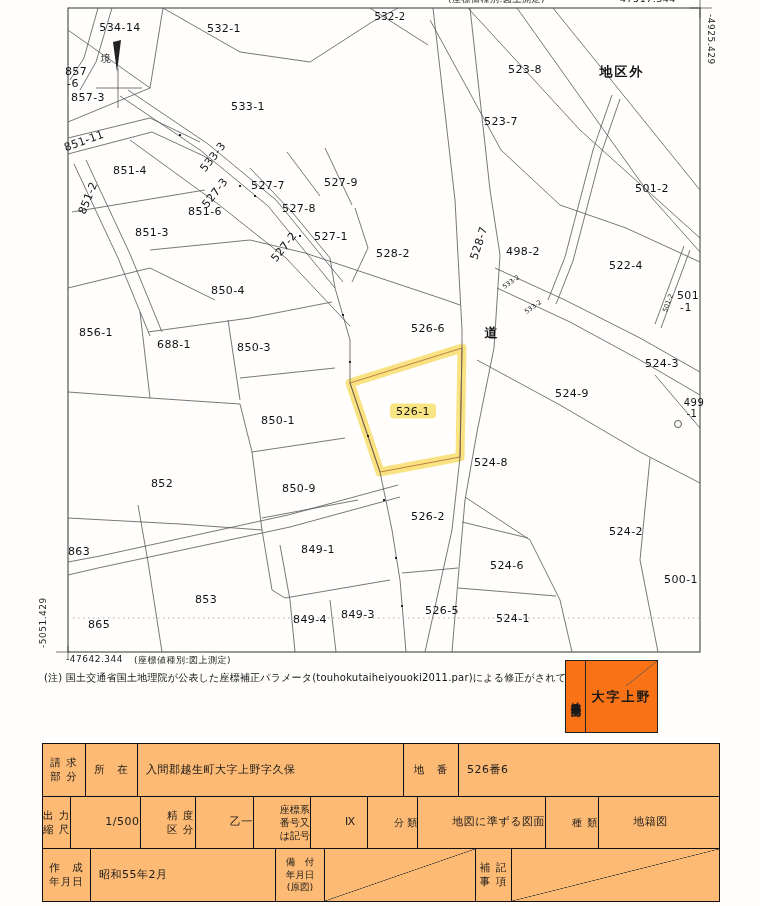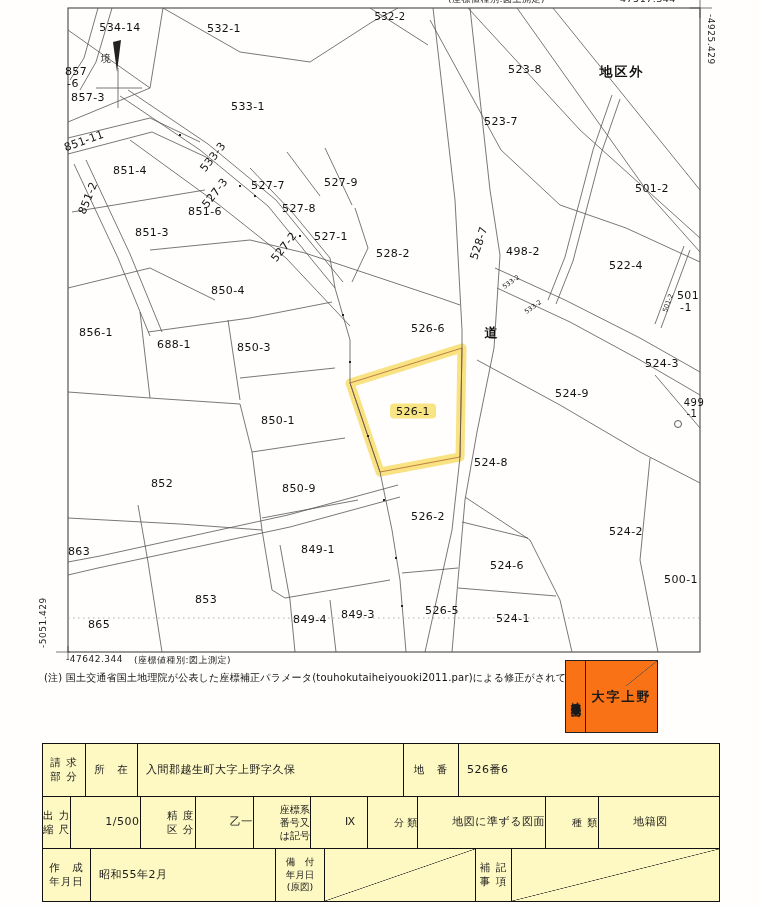--- a/index.html
+++ b/index.html
@@ -17,21 +17,21 @@
   
   #idxbox{position:absolute;left:565px;top:660px;width:93px;height:73px;border:1.4px solid #222;
           display:flex;box-sizing:border-box;background:#f97316;}
   #idxside{width:19px;border-right:1.2px solid #222;display:flex;align-items:center;justify-content:center;
            writing-mode:vertical-rl;font-size:10px;letter-spacing:1px;font-weight:600;}
   #idxmain{flex:1;display:flex;align-items:center;justify-content:center;font-size:13px;
            font-weight:700;letter-spacing:2px;position:relative;}
   #idxdiag{position:absolute;right:0;top:0;width:31px;height:25px;
            background:linear-gradient(to bottom right,transparent calc(50% - .6px),#555,transparent calc(50% + .6px));}
   
-  #cert{position:absolute;left:42px;top:743px;width:676px;border:1.5px solid #111;box-sizing:content-box;background:#fef9c3;}
+  #cert{position:absolute;left:42px;top:743px;width:676px;border:1.5px solid #111;box-sizing:content-box;background:#fdba74;}
   .trow{display:flex;border-bottom:1.2px solid #111;}
   .trow:last-child{border-bottom:none;}
   .tc{box-sizing:border-box;border-right:1.2px solid #111;display:flex;flex-direction:column;
       align-items:center;justify-content:center;font-size:10.5px;line-height:1.3;letter-spacing:1px;}
   .tc:last-child{border-right:none;}
   .tc.val{align-items:flex-start;justify-content:center;padding-left:8px;font-size:11px;letter-spacing:.5px;}
   .tc.diag{background:linear-gradient(to bottom right,transparent calc(50% - .6px),#333,transparent calc(50% + .6px));}
   .tc div{white-space:pre;}
 </style>
 </head>

